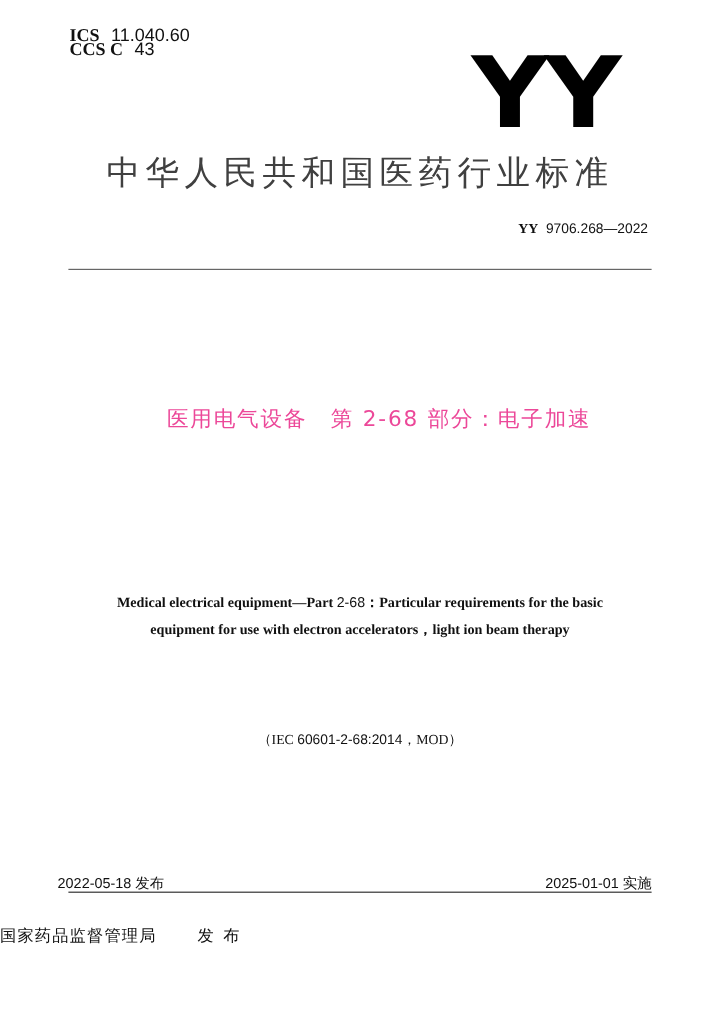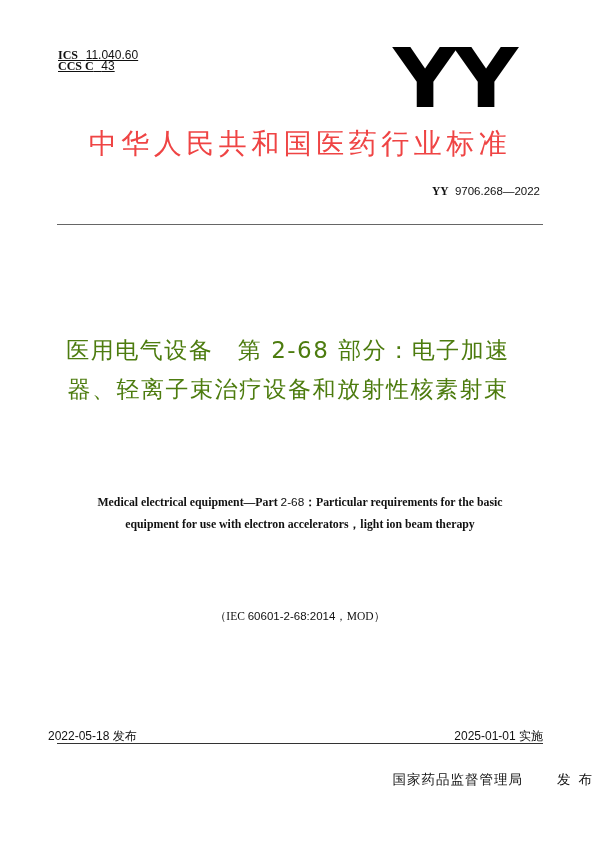--- a/index.html
+++ b/index.html
@@ -1,36 +1,36 @@
 <!DOCTYPE html>
 <html><head>
 <meta charset="utf-8">
 <style>
   html, body { margin: 0; padding: 0; background: #ffffff; }
   body { width: 600px; height: 849px; position: relative; overflow: hidden; color: #111; font-family: "DejaVu Sans", sans-serif; }
   .abs { position: absolute; }
-  .codes { left: 58px; top: 50px; font-size: 12px; line-height: 11px; text-decoration: underline; }
+  .codes { left: 58px; top: 24px; font-size: 15px; line-height: 11px; }
   .codes .lbl { font-family: "Liberation Serif", serif; font-weight: bold; }
   .codes .val { font-family: "Liberation Sans", sans-serif; }
   .logo { left: 393px; top: 38px; font-family: "DejaVu Sans", sans-serif; font-weight: bold; font-size: 82px; line-height: 82px; letter-spacing: -3px; color: #000; transform: scaleX(1.08); transform-origin: left top; }
-  .org-title { left: 0; width: 600px; top: 126px; text-align: center; font-size: 28px; letter-spacing: 4.5px; line-height: 36px; color: #ef4444; }
+  .org-title { left: 0; width: 600px; top: 126px; text-align: center; font-size: 28px; letter-spacing: 4.5px; line-height: 36px; color: #404040; }
   .std-no { right: 60px; top: 185px; font-size: 11.5px; font-family: "Liberation Sans", sans-serif; }
   .std-no .yy { font-family: "Liberation Serif", serif; font-weight: bold; }
   .rule { left: 57px; width: 486px; height: 1px; background: #666; }
-  .cn-title { left: 28px; width: 520px; top: 331px; text-align: center; font-size: 23px; line-height: 38.5px; letter-spacing: 1.5px; color: #4d7c0f; }
+  .cn-title { left: 56px; width: 520px; top: 331px; text-align: center; font-size: 18px; line-height: 38.5px; letter-spacing: 1.5px; color: #ec4899; }
   .cn-title .x { font-family: "Liberation Serif", serif; font-weight: bold; }
   .en-title { left: 20px; width: 560px; top: 492px; text-align: center; font-family: "Liberation Serif", serif; font-weight: bold; font-size: 11.8px; line-height: 21.5px; color: #111; }
   .en-title .num { font-family: "Liberation Sans", sans-serif; font-weight: normal; margin-top: 12px; }
   .adopt { left: 0; width: 600px; top: 609px; text-align: center; font-size: 11.5px; }
   .adopt .ser { font-family: "Liberation Serif", serif; font-weight: normal; }
   .adopt .num { font-family: "Liberation Sans", sans-serif; }
   .date { top: 728px; font-size: 12px; font-family: "Liberation Sans", sans-serif; }
   .date-left { left: 48px; }
   .date-right { right: 57px; }
-  .issuer { left: 0; width: 600px; top: 771px; text-align: right; font-size: 13.5px; letter-spacing: 1px; }
+  .issuer { left: 0; width: 600px; top: 771px; text-align: left; font-size: 13.5px; letter-spacing: 1px; }
   .issuer .gap { display: inline-block; width: 34px; }
   .issuer .publish { letter-spacing: 8px; }
 </style>
 </head>
 <body>
 
 <div class="abs codes">
   <div>
     <span class="lbl">ICS</span>&nbsp;
     <span class="val">11.040.60</span>
@@ -47,21 +47,20 @@
 
 <div class="abs std-no">
   <span class="yy">YY</span>&nbsp;
   <span>9706.268—2022</span>
 </div>
 
 <div class="abs rule" style="top:224px;"></div>
 
 <div class="abs cn-title">
   <div>医用电气设备　第 2-68 部分：电子加速</div>
-  <div>器、轻离子束治疗设备和放射性核素射束</div>
 </div>
 
 <div class="abs en-title">
   <div><span>Medical electrical equipment—Part </span><span class="num">2-68</span><span>：Particular requirements for the basic</span></div>
   <div>equipment for use with electron accelerators，light ion beam therapy</div>
 </div>
 
 <div class="abs adopt">
   <span class="ser">（IEC </span><span class="num">60601-2-68:2014</span><span class="ser">，MOD）</span>
 </div>

